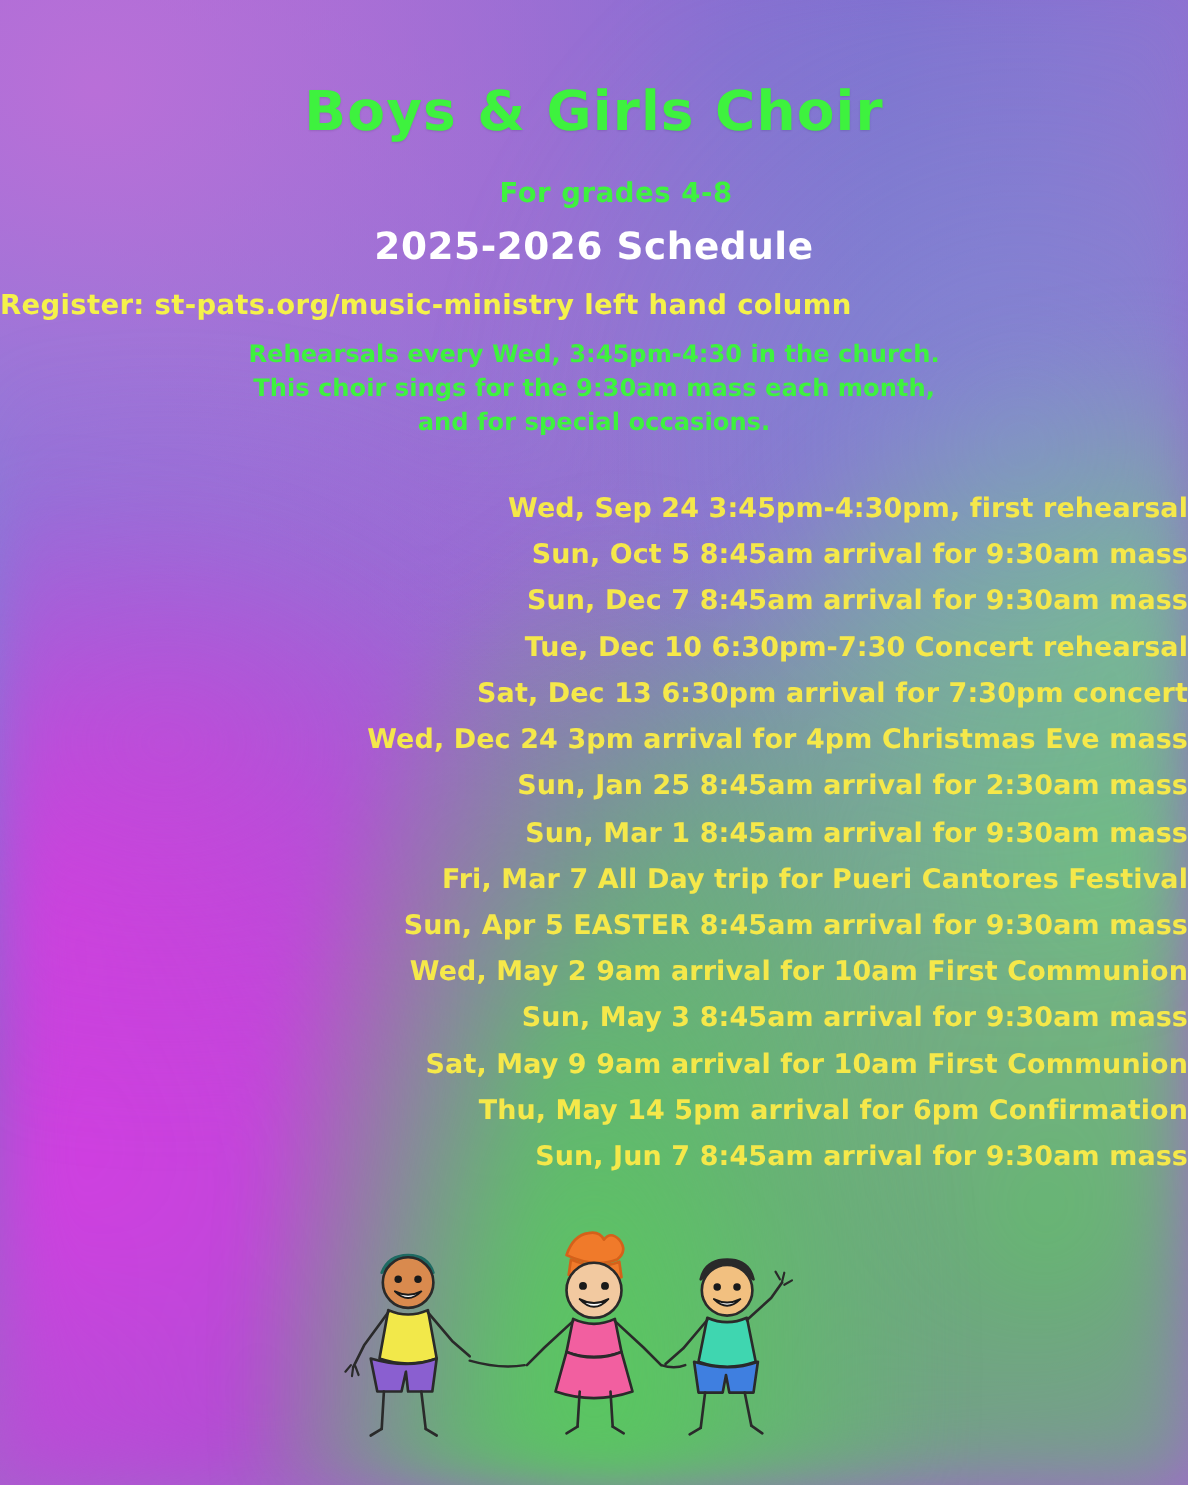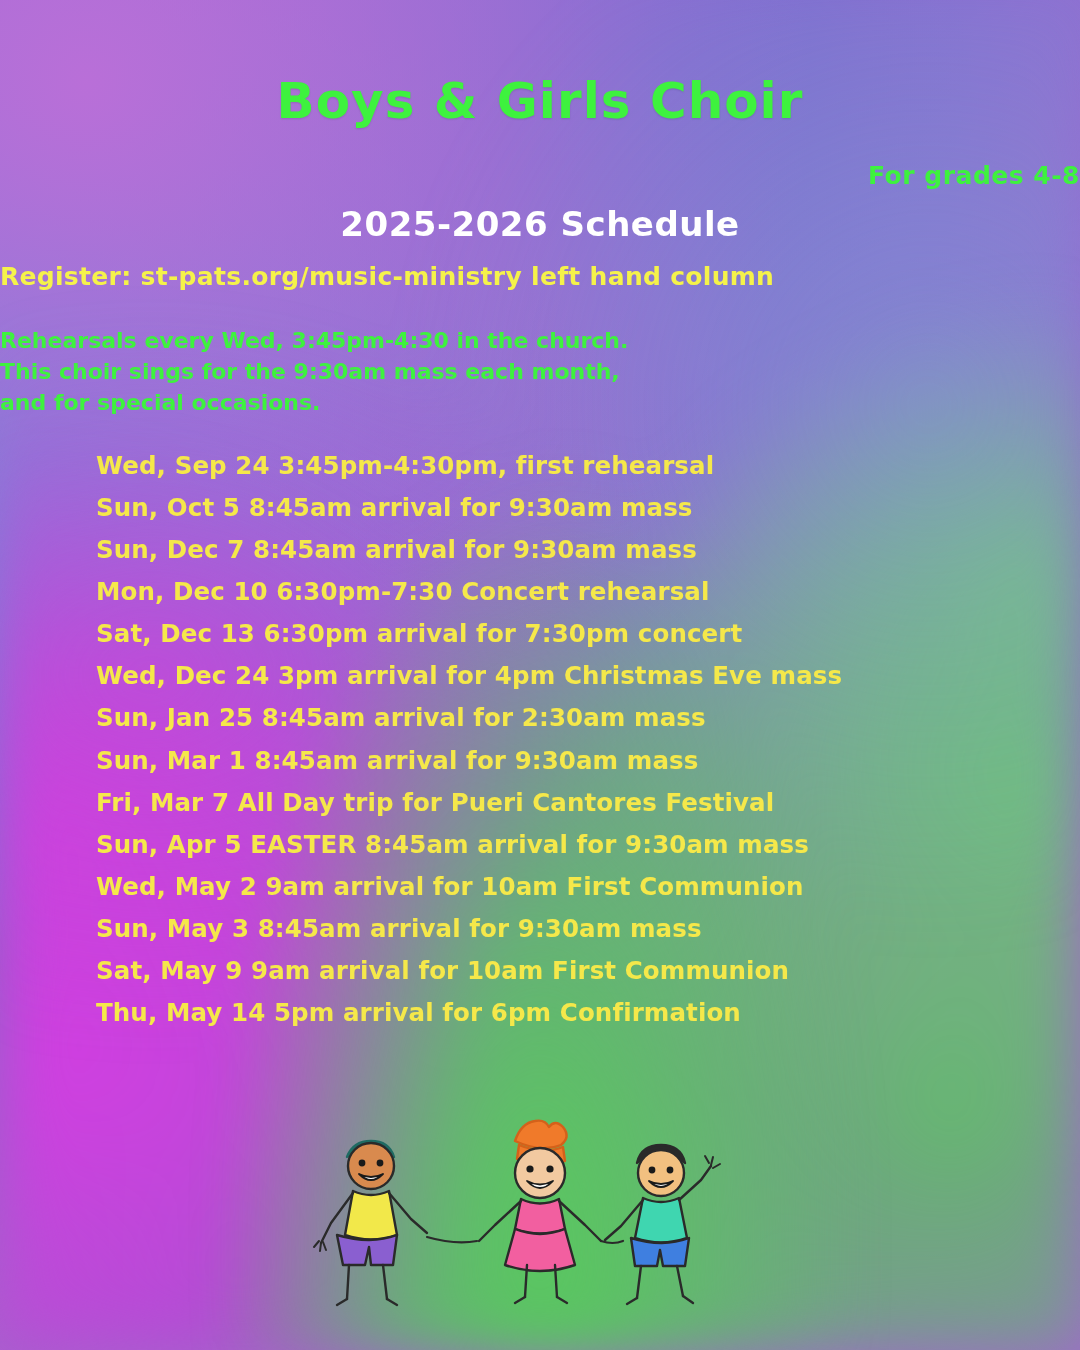--- a/index.html
+++ b/index.html
@@ -64,21 +64,21 @@
     font-family: "DejaVu Sans", sans-serif;
     font-weight: bold;
     font-size: 50px;
     color: #3ef23e;
     letter-spacing: 1px;
     padding-top: 40px;
     line-height: 1.08;
     text-shadow: 0 1px 2px rgba(0,0,0,0.12);
   }
   .subtitle {
-    text-align: right;
+    text-align: center;
     font-size: 25px;
     font-weight: bold;
     color: #3ef23e;
     margin-top: 10px;
     letter-spacing: 0.5px;
     padding-left: 40px;
   }
   .schedule-year {
     text-align: center;
     font-size: 34px;
@@ -89,30 +89,32 @@
   }
   .register {
     text-align: left;
     font-size: 25px;
     font-weight: bold;
     color: #f5f24a;
     margin-top: 18px;
     letter-spacing: 0.3px;
   }
   .rehearsal-block {
+    text-align: center;
     color: #3ef23e;
     font-size: 22px;
     font-weight: bold;
-    margin-top: 34px;
+    margin-top: 16px;
     line-height: 1.42;
   }
   .schedule-list {
-    margin: 26px 0 0 0;
+    margin: 40px 0 0 0;
     padding: 0 0 0 96px;
     list-style: none;
+    text-align: right;
   }
   .schedule-list li {
     font-size: 24.5px;
     font-weight: bold;
     color: #f5e84a;
     line-height: 1.72;
     letter-spacing: 0.1px;
     white-space: nowrap;
   }
   .kids {
@@ -145,31 +147,32 @@
     <div class="rehearsal-block">
       <div>Rehearsals every Wed, 3:45pm-4:30 in the church.</div>
       <div>This choir sings for the 9:30am mass each month,</div>
       <div>and for special occasions.</div>
     </div>
 
     <ul class="schedule-list">
       <li>Wed, Sep 24  3:45pm-4:30pm, first rehearsal</li>
       <li>Sun, Oct 5  8:45am arrival for 9:30am mass</li>
       <li>Sun, Dec 7  8:45am arrival for 9:30am mass</li>
-      <li>Mon, Dec 10  6:30pm-7:30 Concert rehearsal</li>
+      <li>Tue, Dec 10  6:30pm-7:30 Concert rehearsal</li>
       <li>Sat, Dec 13  6:30pm arrival for 7:30pm concert</li>
       <li>Wed, Dec 24  3pm arrival for 4pm Christmas Eve mass</li>
       <li>Sun, Jan 25  8:45am arrival for 2:30am mass</li>
       <li>Sun, Mar 1  8:45am arrival for 9:30am mass</li>
       <li>Fri, Mar 7 All Day trip for Pueri Cantores Festival</li>
       <li>Sun, Apr 5 EASTER  8:45am arrival for 9:30am mass</li>
       <li>Wed, May 2  9am arrival for 10am First Communion</li>
       <li>Sun, May 3  8:45am arrival for 9:30am mass</li>
       <li>Sat, May 9  9am arrival for 10am First Communion</li>
       <li>Thu, May 14  5pm arrival for 6pm Confirmation</li>
+      <li>Sun, Jun 7  8:45am arrival for 9:30am mass</li>
     </ul>
 
     <svg class="kids" viewBox="0 0 470 215">
       <g fill="none" stroke="#2a2a2a" stroke-width="2.4" stroke-linecap="round" stroke-linejoin="round">
 
         <g>
 
           <path d="M42 46 q6 -16 24 -16 q18 0 23 16 q-6 -6 -23 -6 q-18 0 -24 6 z" fill="#1f6b63" stroke="#1f6b63"></path>
 
           <circle cx="66" cy="55" r="23" fill="#d98a4e"></circle>

